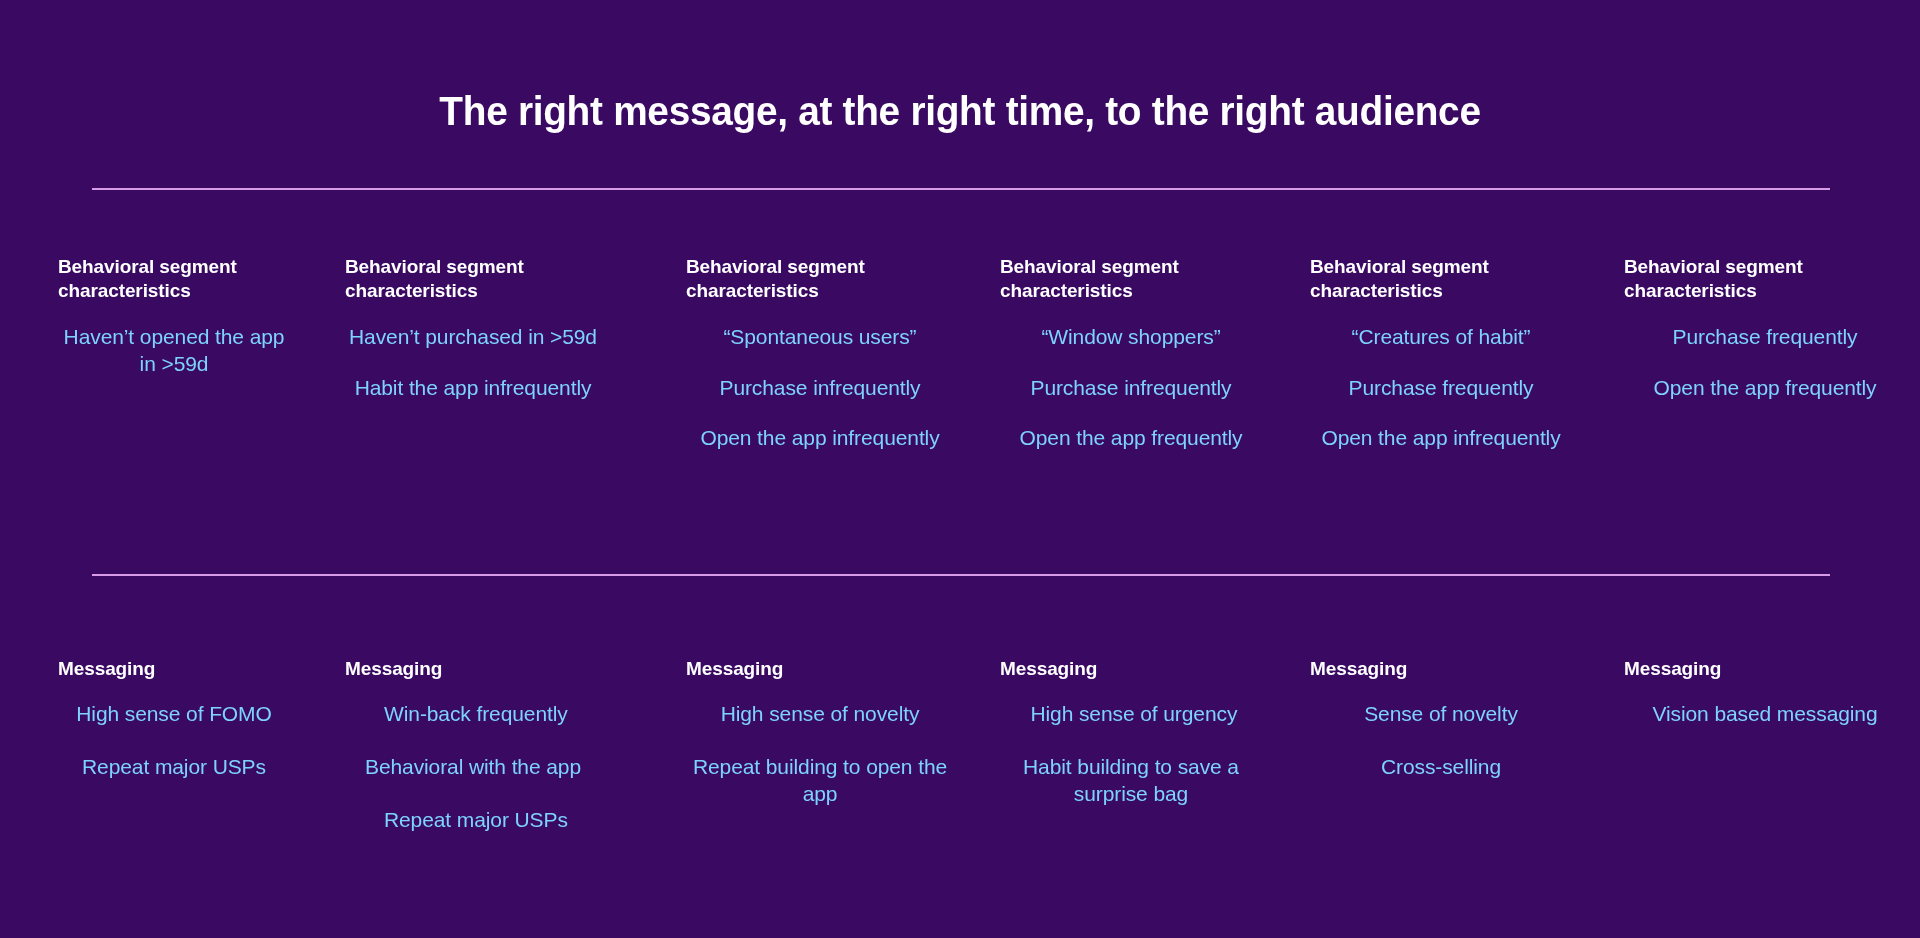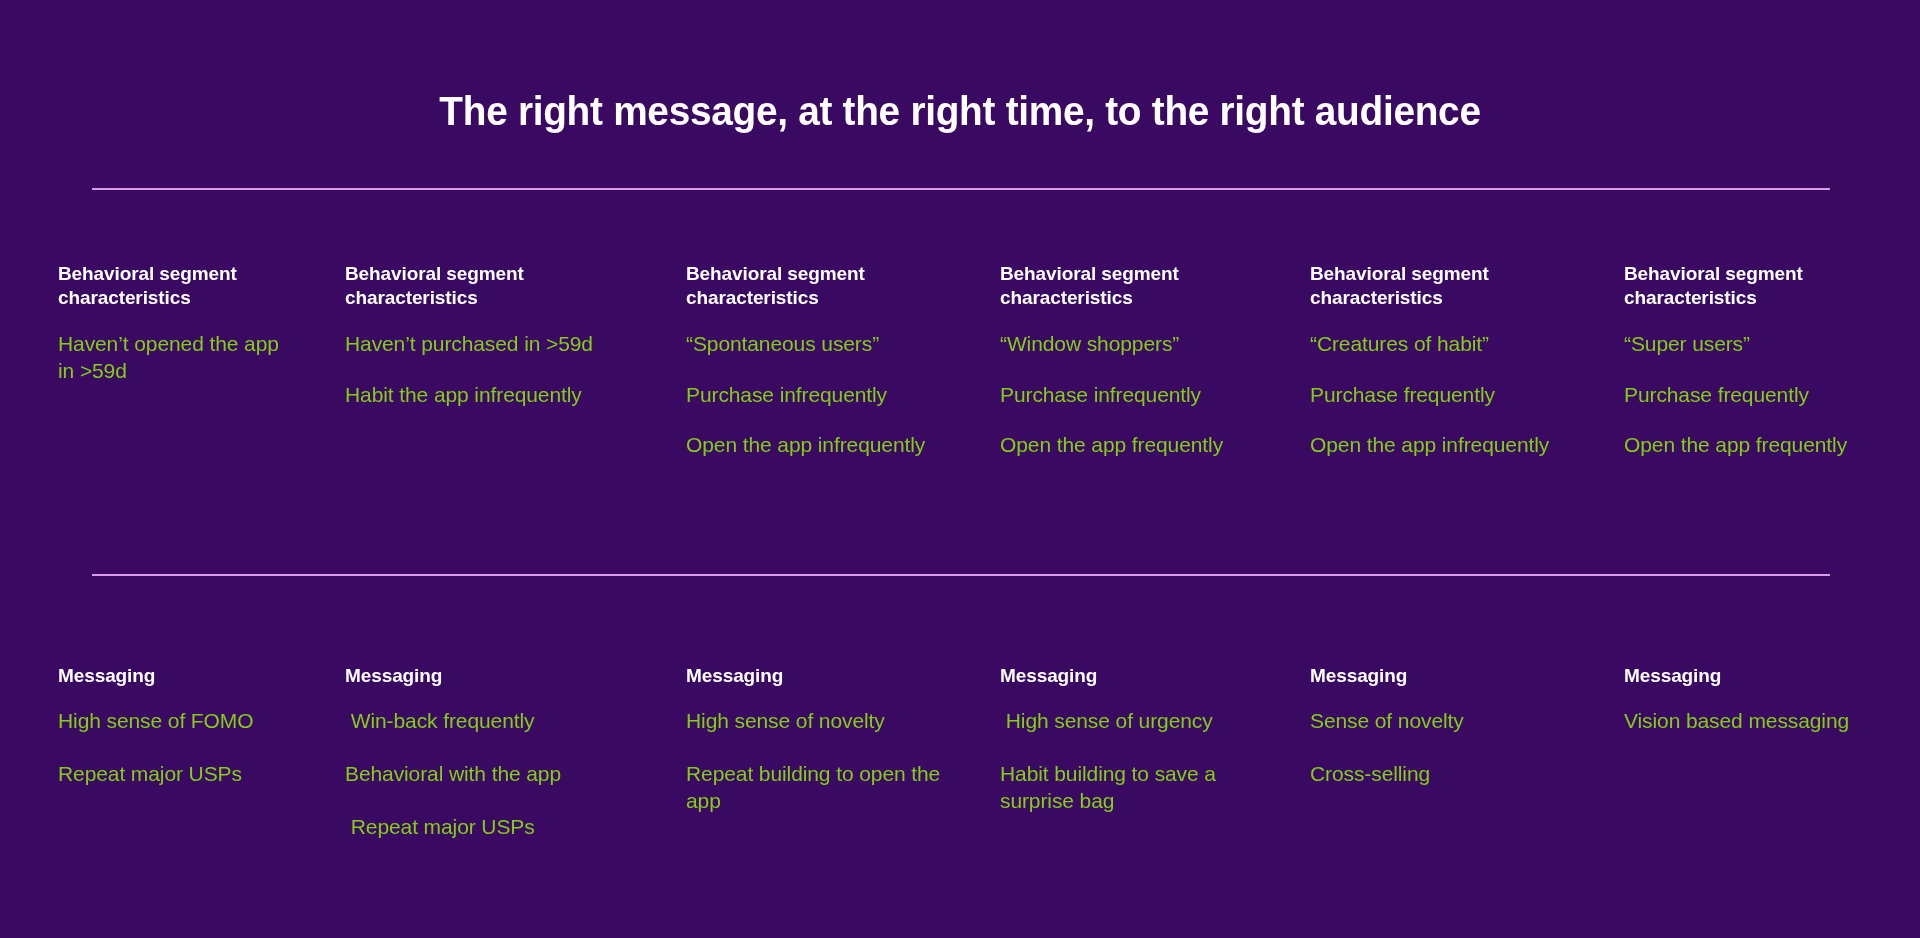--- a/index.html
+++ b/index.html
@@ -53,21 +53,21 @@
     position: absolute;
     left: 0;
     width: 1920px;
     display: block;
   }
   .row.characteristics { top: 246px; }
   .row.messaging       { top: 648px; }
 
   .col {
     position: absolute;
-    top: 16px;
+    top: 9px;
   }
 
   
   .col.c0 { left: 58px;   width: 232px; }
   .col.c1 { left: 345px;  width: 256px; }
   .col.c2 { left: 686px;  width: 268px; }
   .col.c3 { left: 1000px; width: 262px; }
   .col.c4 { left: 1310px; width: 262px; }
   .col.c5 { left: 1624px; width: 282px; }
 
@@ -75,27 +75,28 @@
     color: #FFFFFF;
     font-size: 19px;
     font-weight: bold;
     line-height: 1.28;
     letter-spacing: -0.1px;
     margin: 0 0 20px 0;
     white-space: pre-line;
   }
 
   .col-item {
-    color: #84cc16;
+    color: #7dd3fc;
     font-size: 21px;
     font-weight: normal;
     line-height: 1.28;
     margin: 0 0 24px 0;
     letter-spacing: -0.1px;
     white-space: pre-wrap;
+    text-align: center;
   }
   .col-item:last-child { margin-bottom: 0; }
 
   .messaging .col-item { margin-bottom: 26px; }
 </style>
 </head>
 <body>
 
 <div class="slide">
 
@@ -139,21 +140,20 @@
       <div class="col-head">Behavioral segment
 characteristics</div>
       <div class="col-item">“Creatures of habit”</div>
       <div class="col-item">Purchase frequently</div>
       <div class="col-item">Open the app infrequently</div>
     </div>
 
     <div class="col c5">
       <div class="col-head">Behavioral segment
 characteristics</div>
-      <div class="col-item">“Super users”</div>
       <div class="col-item">Purchase frequently</div>
       <div class="col-item">Open the app frequently</div>
     </div>
 
   </div>
 
   <div class="row messaging">
 
     <div class="col c0">
       <div class="col-head">Messaging</div>

